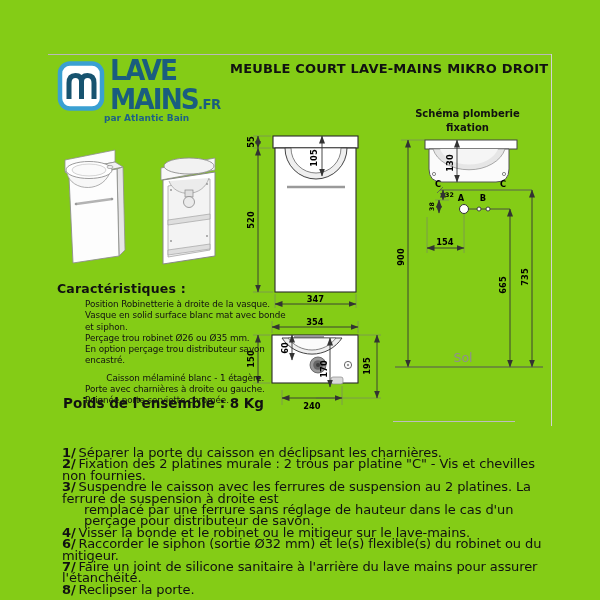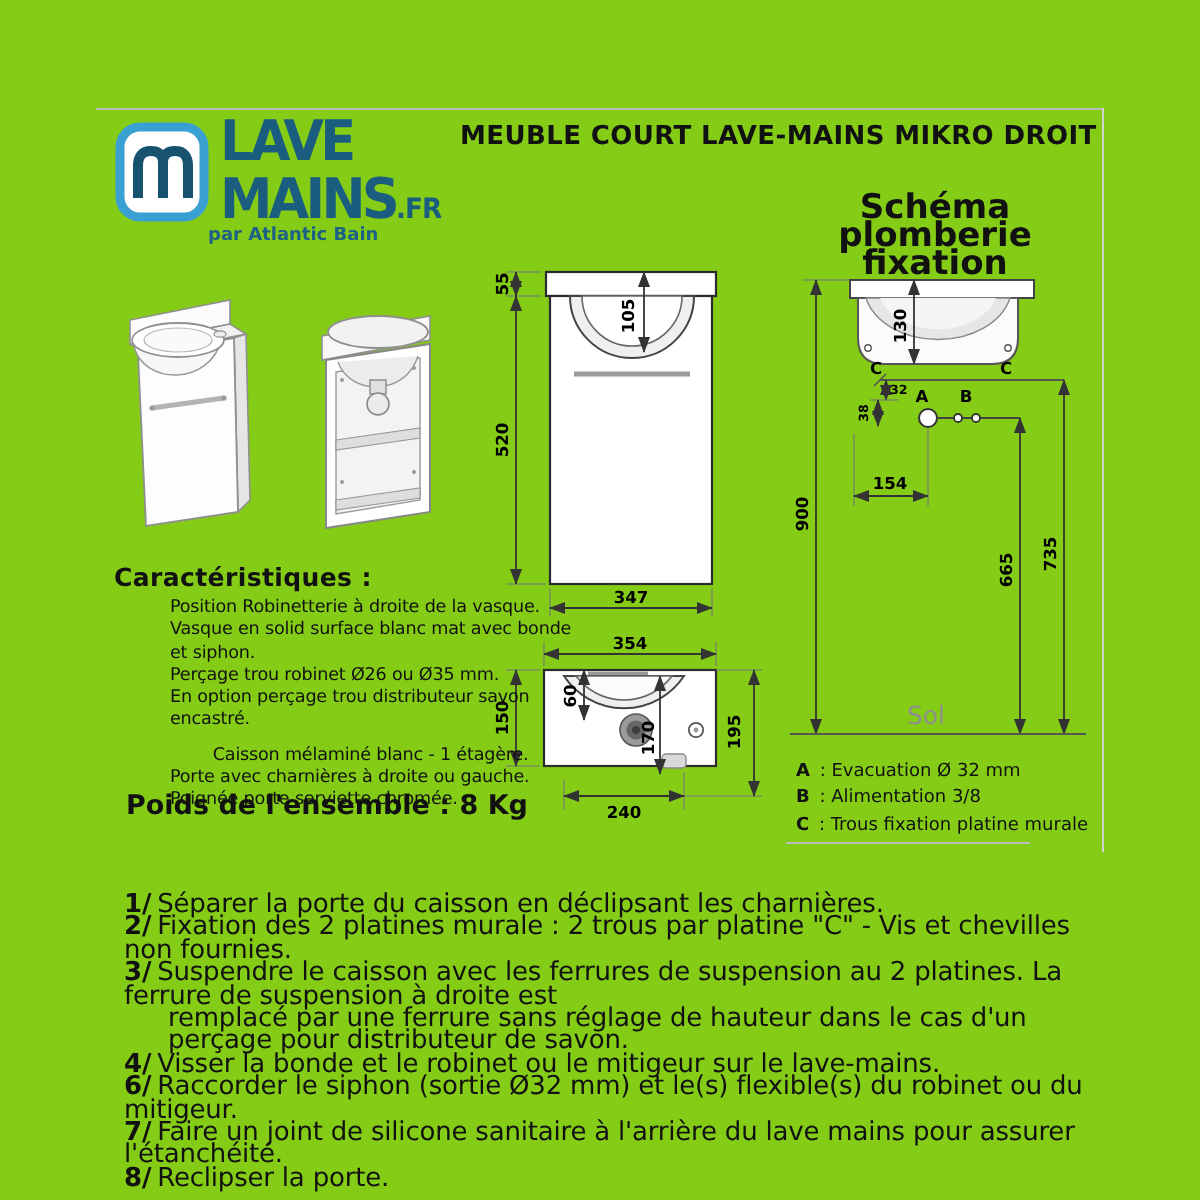--- a/index.html
+++ b/index.html
@@ -12,21 +12,21 @@
   .legend-underline{left:393px;top:421px;width:122px;height:1px;background:#bdbdbd;}
   
   .logo-words{left:110px;top:58px;line-height:25px;color:#1a5d7f;font-weight:bold;
               letter-spacing:-2px;transform:scaleX(.94);transform-origin:left top;white-space:nowrap;}
   .logo-words .w{font-size:28px;}
   .logo-words .fr{font-size:14px;letter-spacing:-0.5px;}
   .logo-tagline{left:104px;top:113px;width:120px;font-size:9px;font-weight:bold;color:#1d6186;white-space:nowrap;}
   
   .doc-title{left:230px;top:61px;width:292px;text-align:center;font-size:13px;font-weight:bold;
              letter-spacing:.2px;white-space:nowrap;}
-  .schema-title{left:395px;top:97px;width:145px;text-align:center;font-size:17px;font-weight:bold;line-height:14px;}
+  .schema-title{left:395px;top:107px;width:145px;text-align:center;font-size:10px;font-weight:bold;line-height:14px;}
   .char-block{left:57px;top:281px;}
   .char-block h2{margin:0 0 3px 0;font-size:12.5px;font-weight:bold;letter-spacing:.2px;}
   .char-line{font-size:8.8px;letter-spacing:-.1px;line-height:11.3px;white-space:nowrap;padding-left:28px;}
   .char-gap{margin-top:6px;text-align:center;}
   .weight{left:63px;top:395px;font-size:13.5px;font-weight:bold;white-space:nowrap;}
   .legend{left:398px;top:380px;font-size:9px;line-height:13.4px;white-space:nowrap;}
   .legend b{margin-right:2px;}
   .install-head{left:130px;top:428px;width:300px;text-align:center;font-size:13px;font-weight:bold;}
   .steps{left:62px;top:447px;width:496px;font-size:13px;letter-spacing:-.1px;line-height:11.4px;}
   .step b{margin-right:3px;}
@@ -199,25 +199,20 @@
     <text class="dim-s" x="52" y="64">32</text>
     <text class="dim-s" transform="translate(41,73.5) rotate(-90)" text-anchor="middle">38</text>
     <text class="blt" x="68" y="68" text-anchor="middle">A</text>
     <text class="blt" x="90" y="68" text-anchor="middle">B</text>
     <text class="dim" x="52" y="111.5" text-anchor="middle">154</text>
     <text class="dim" transform="translate(113,152) rotate(-90)" text-anchor="middle">665</text>
     <text class="dim" transform="translate(135,144) rotate(-90)" text-anchor="middle">735</text>
     <text class="sol" x="70" y="229" text-anchor="middle">Sol</text>
   </svg>
 
-  <div class="abs legend">
-    <div><b>A</b><span> : Evacuation Ø 32 mm</span></div>
-    <div><b>B</b><span> : Alimentation 3/8</span></div>
-    <div><b>C</b><span> : Trous fixation platine murale</span></div>
-  </div>
 
   <div class="abs char-block">
     <h2>Caractéristiques :</h2>
     <div class="char-line">Position Robinetterie à droite de la vasque.</div>
     <div class="char-line">Vasque en solid surface blanc mat avec bonde</div>
     <div class="char-line">et siphon.</div>
     <div class="char-line">Perçage trou robinet Ø26 ou Ø35 mm.</div>
     <div class="char-line">En option perçage trou distributeur savon</div>
     <div class="char-line">encastré.</div>
     <div class="char-line char-gap">Caisson mélaminé blanc - 1 étagère.</div>

